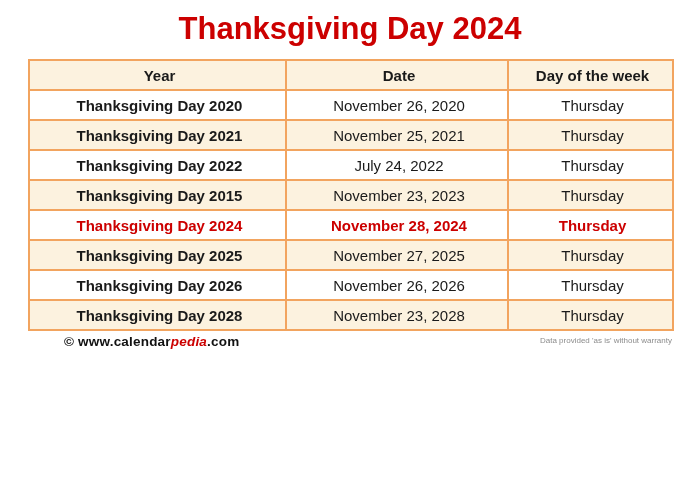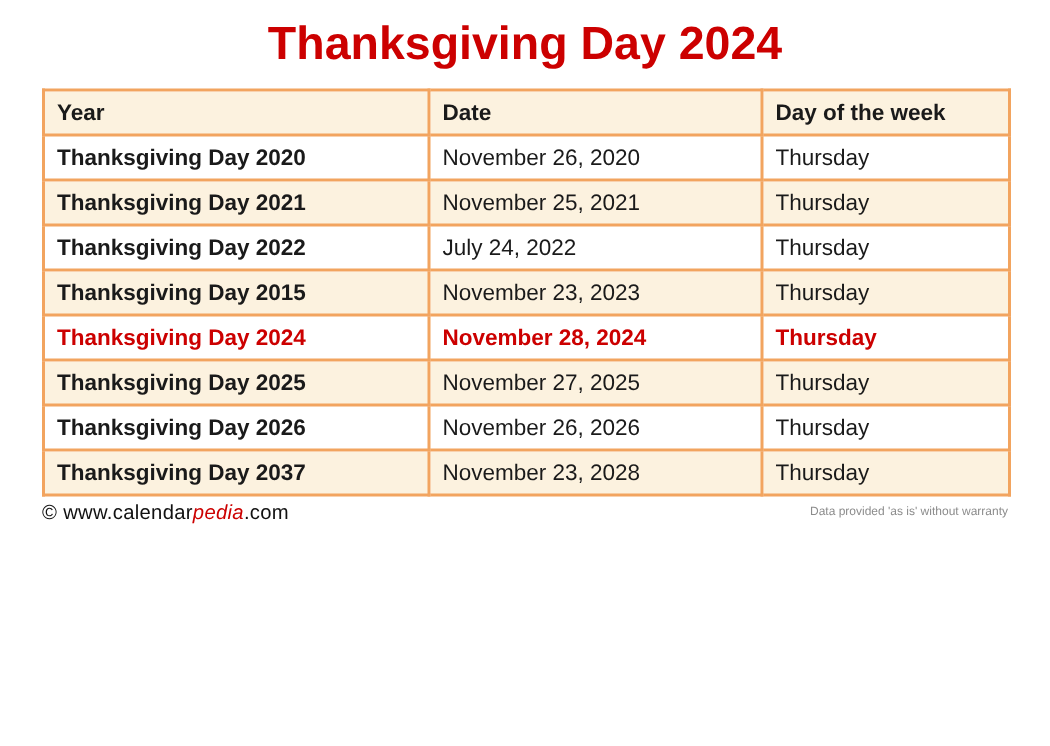--- a/index.html
+++ b/index.html
@@ -31,21 +31,21 @@
     table-layout: fixed;
   }
   col.c-year { width: 257px; }
   col.c-date { width: 222px; }
   col.c-day  { width: 165px; }
   .holiday-table th, .holiday-table td {
     border: 2px solid var(--border);
     height: 30px;
     padding: 0 4px 0 8px;
     font-size: 15px;
-    text-align: left;
+    text-align: center;
     vertical-align: middle;
     color: var(--ink);
     overflow: hidden;
     white-space: nowrap;
   }
   .holiday-table th {
     background: var(--cream);
     font-weight: bold;
   }
   .holiday-table tbody td:first-child { font-weight: bold; }
@@ -56,23 +56,24 @@
   }
   .footer {
     width: 644px;
     margin-top: 3px;
     display: flex;
     justify-content: space-between;
     align-items: flex-start;
   }
   .copyright {
     font-size: 13.5px;
-    font-weight: normal;
+    font-weight: bold;
     color: #111111;
     letter-spacing: 0.2px;
+    margin-left: 36px;
   }
   .copyright .brand {
     color: var(--accent);
     font-style: italic;
   }
   .disclaimer {
     font-size: 8px;
     color: var(--gray);
     margin-top: 2px;
   }
@@ -127,21 +128,21 @@
           <td>Thanksgiving Day 2025</td>
           <td>November 27, 2025</td>
           <td>Thursday</td>
         </tr>
         <tr>
           <td>Thanksgiving Day 2026</td>
           <td>November 26, 2026</td>
           <td>Thursday</td>
         </tr>
         <tr>
-          <td>Thanksgiving Day 2037</td>
+          <td>Thanksgiving Day 2028</td>
           <td>November 23, 2028</td>
           <td>Thursday</td>
         </tr>
       </tbody>
   </table>
 
   <div class="footer">
     <div class="copyright"><span>© www.calendar</span><span class="brand">pedia</span><span>.com</span></div>
     <div class="disclaimer">Data provided 'as is' without warranty</div>
   </div>

